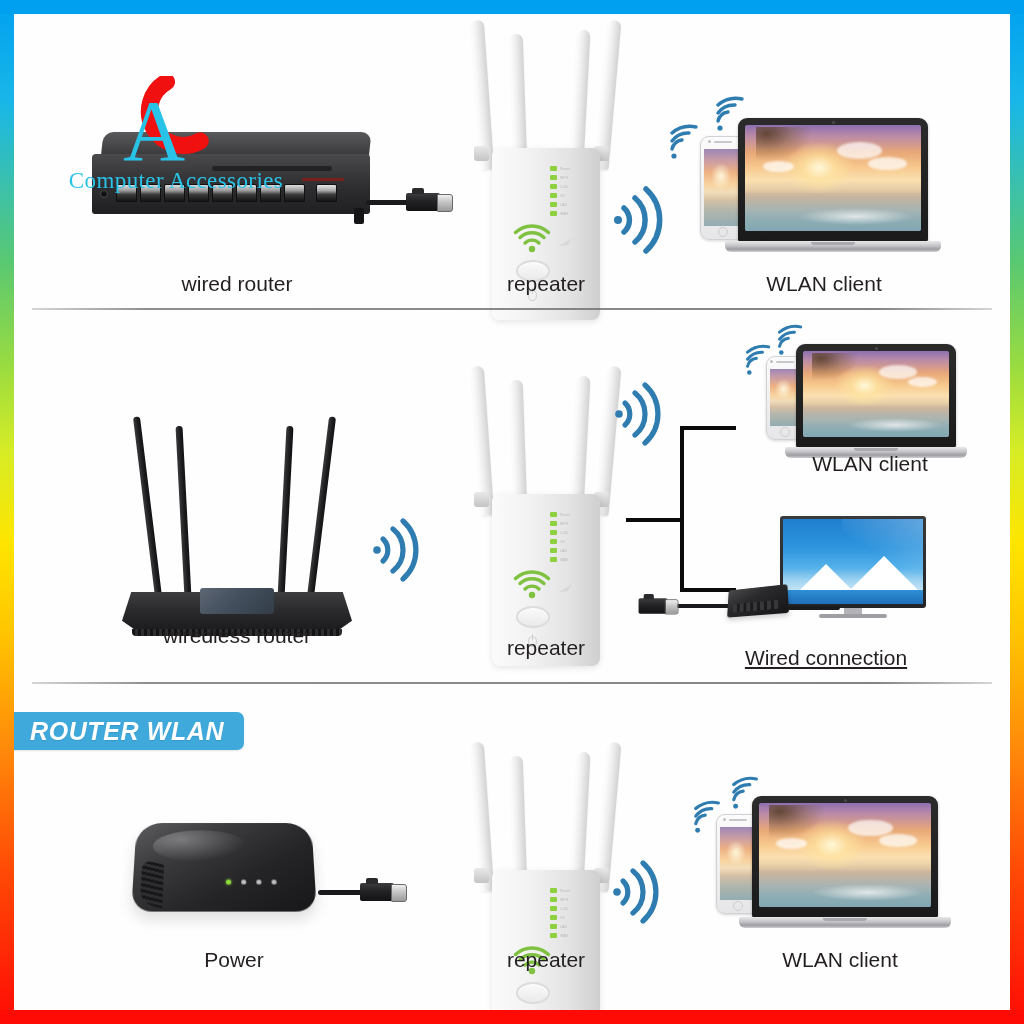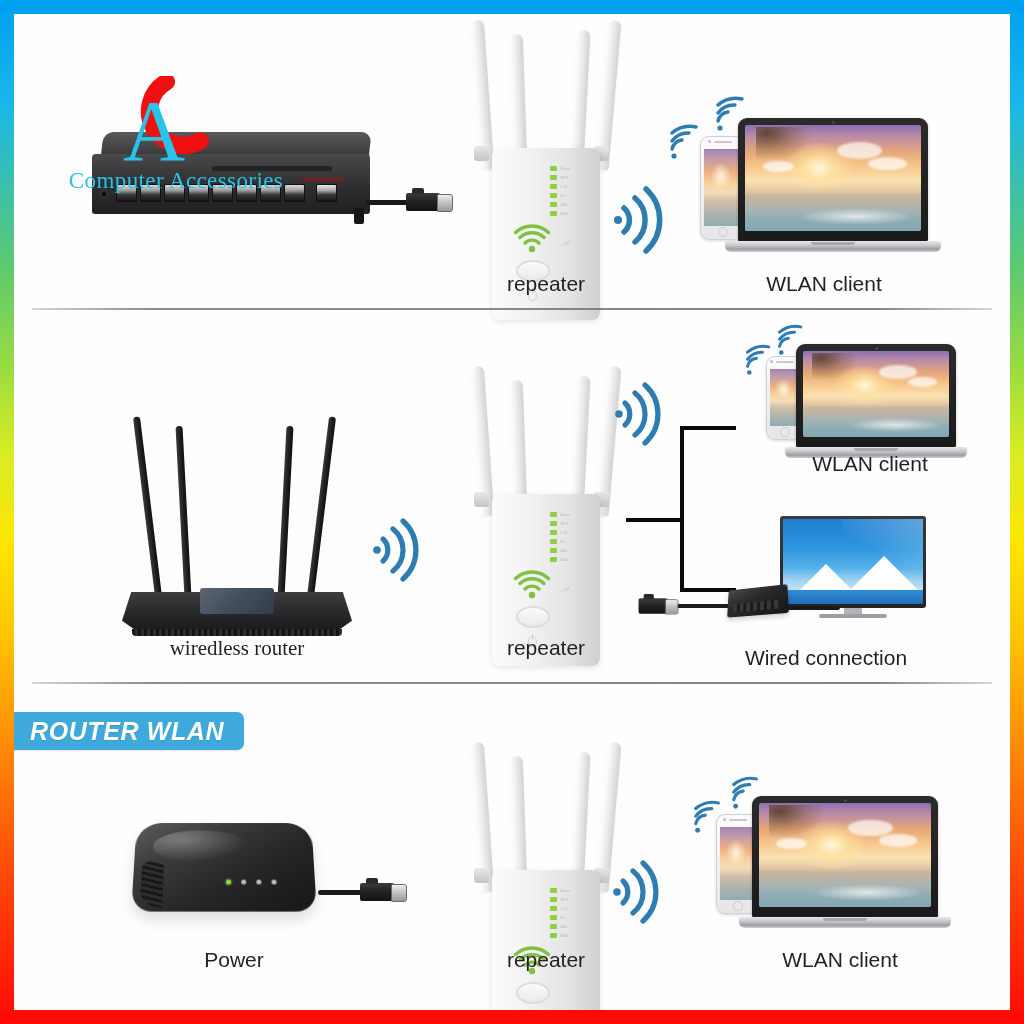--- a/index.html
+++ b/index.html
@@ -610,20 +610,21 @@
             <div class="lt-water"></div>
             <div class="lt-foam"></div>
           </div>
           <div class="lt-camera"></div>
         </div>
         <div class="lt-base">
           <div class="lt-notch"></div>
         </div>
       </div>
 
+      <div class="caption" style="left:78px;  top:258px; width:290px;">wired router</div>
       <div class="caption" style="left:452px; top:258px; width:160px;">repeater</div>
       <div class="caption" style="left:690px; top:258px; width:240px;">WLAN client</div>
 
       <div class="divider" style="top:294px;"></div>
     </div>
 
     <div class="section" id="sec-repeater">
 
 
       <div class="wl-router" style="left:108px; top:82px; width:230px; height:230px;">
@@ -740,21 +741,21 @@
             <div class="lt-water"></div>
             <div class="lt-foam"></div>
           </div>
           <div class="lt-camera"></div>
         </div>
         <div class="lt-base">
           <div class="lt-notch"></div>
         </div>
       </div>
 
-      <div class="caption" style="left:108px; top:316px; width:230px;font-family:Liberation Serif, serif;">wiredless router</div>
+      <div class="caption" style="left:108px; top:304px; width:230px;">wiredless router</div>
       <div class="caption" style="left:452px; top:316px; width:160px;">repeater</div>
       <div class="caption" style="left:756px; top:132px; width:200px;">WLAN client</div>
 
       <div class="tv" style="left:766px; top:196px; width:146px; height:92px;">
         <div class="tv-frame">
           <div class="tv-screen">
             <div class="tv-sky-light"></div>
             <div class="tv-mtn" style="left:12%;  border-width:0 26px 26px 26px;"></div>
             <div class="tv-mtn" style="left:48%;  border-width:0 34px 34px 34px;"></div>
             <div class="tv-sea"></div>
@@ -766,21 +767,21 @@
 
       <div class="stb" style="left:712px; top:266px; width:110px; height:44px;">
         <div class="stb-cable" style="left:-52px; top:18px; width:58px;"></div>
         <div class="eth-plug" style="left:-90px; top:11px; transform:scale(.85);"></div>
         <div class="stb-body">
           <div class="stb-face"></div>
         </div>
         <div class="stb-cable" style="left:60px; top:20px; width:54px;"></div>
       </div>
 
-      <div class="caption" style="left:672px; top:326px; width:280px;">Wired connection</div>
+      <div class="caption" style="left:672px; top:326px; width:280px;text-decoration:underline;">Wired connection</div>
 
       <div class="divider" style="top:362px;"></div>
     </div>
 
     <div class="section" id="sec-router">
 
       <div class="mode-banner" style="top:20px;">
         <span>ROUTER WLAN</span>
       </div>
 

